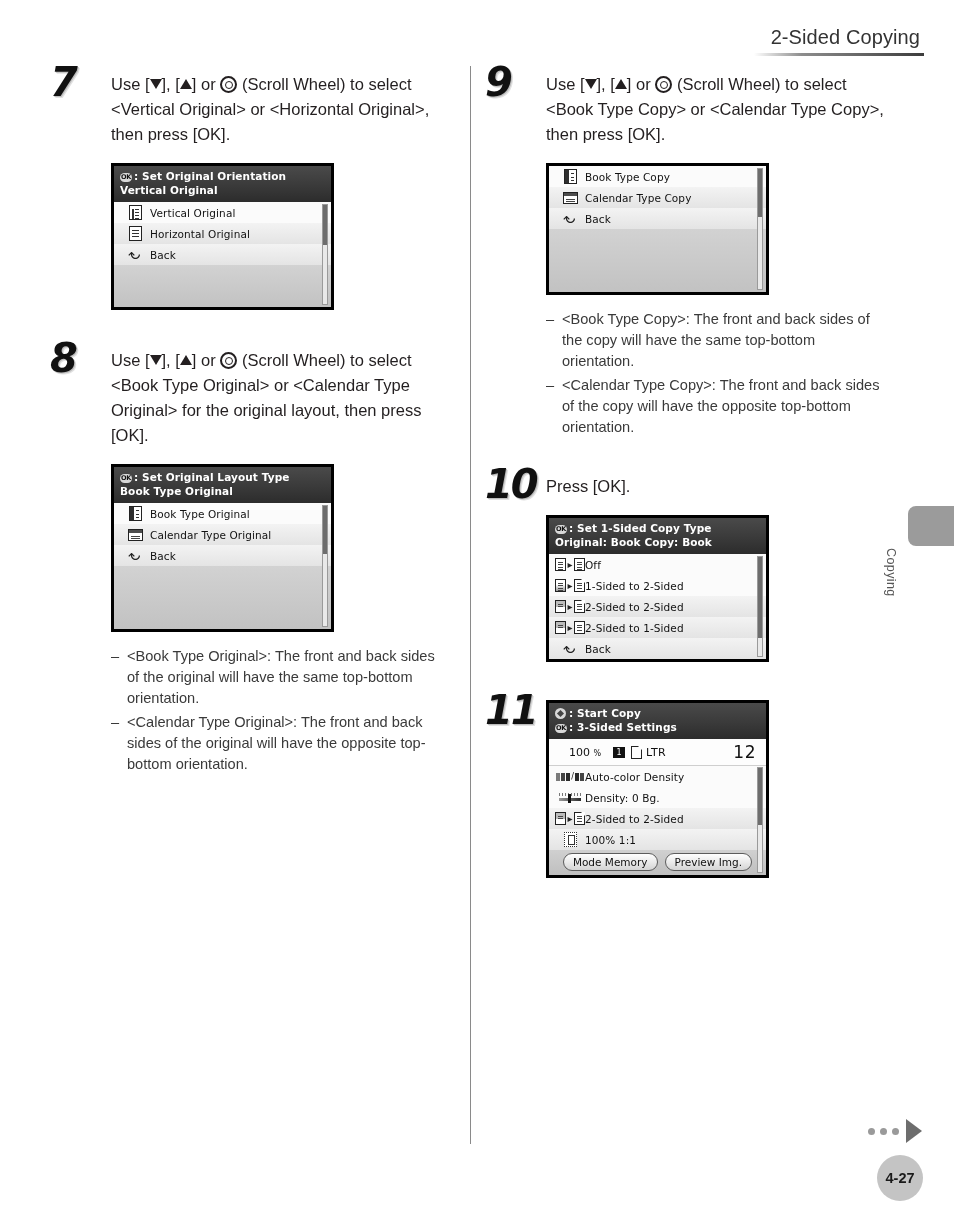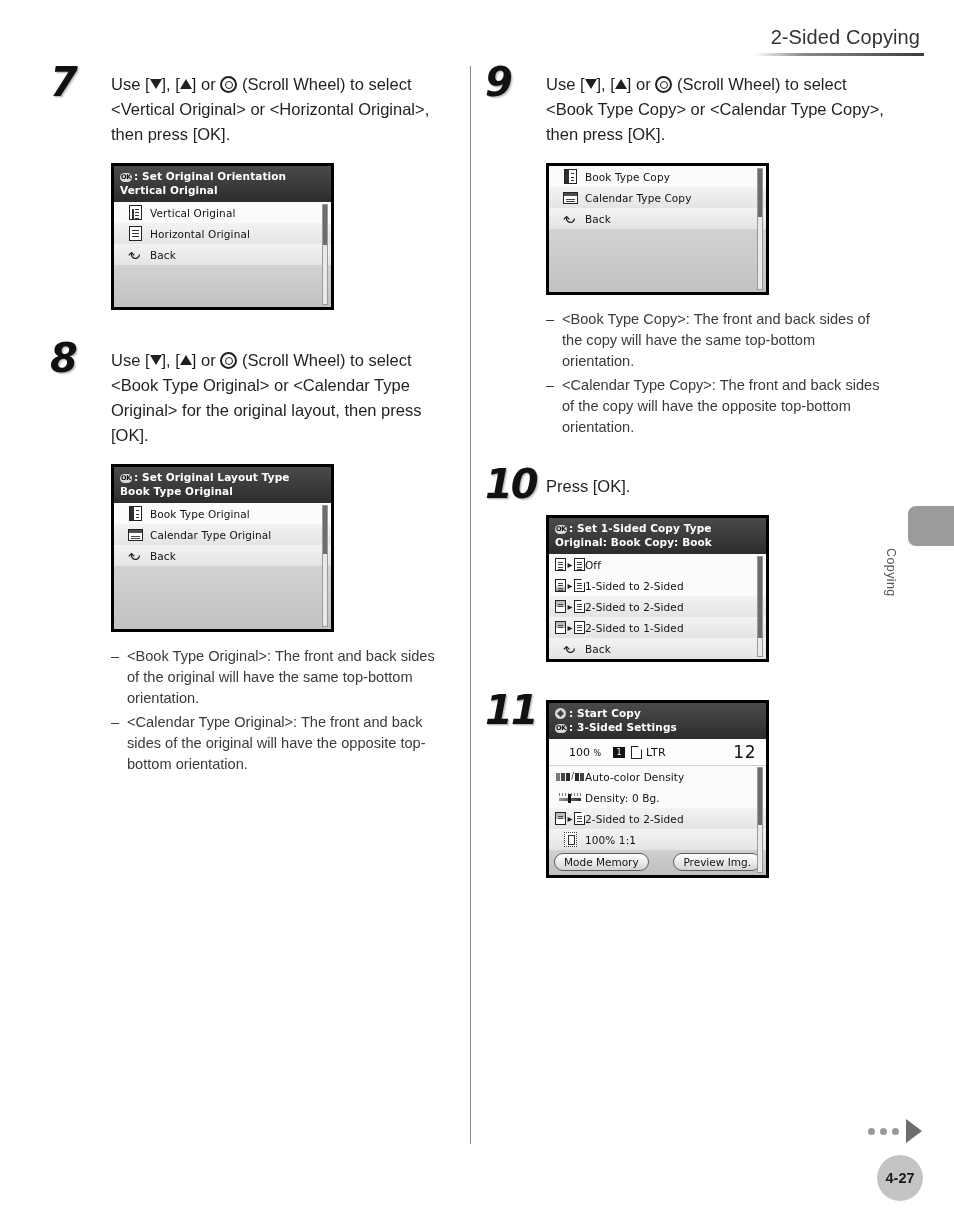--- a/index.html
+++ b/index.html
@@ -152,21 +152,21 @@
   }
   .statusbar .ltr{letter-spacing:.3px;}
   .statusbar .qty{margin-left:auto;font-size:17px;font-weight:normal;letter-spacing:.5px;padding-right:2px;}
 
   
   .btnrow{
     display:flex;align-items:center;justify-content:flex-end;gap:7px;
     padding:3px 5px 4px 5px;
     background:linear-gradient(to bottom,#d0d0d0,#bfbfbf);
   }
-  .btnrow.two{justify-content:space-between;}
+  .btnrow.two{justify-content:center;}
   .pill{
     border:1px solid #5c5c5c;border-radius:9px;
     background:linear-gradient(to bottom,#ffffff 0%,#ededed 45%,#d4d4d4 100%);
     font-size:10.5px;color:#111;padding:2px 9px;white-space:nowrap;
   }
 
   
   .docico{
     display:inline-block;width:13px;height:15px;border:1.3px solid #222;background:#fff;
     position:relative;box-sizing:border-box;

